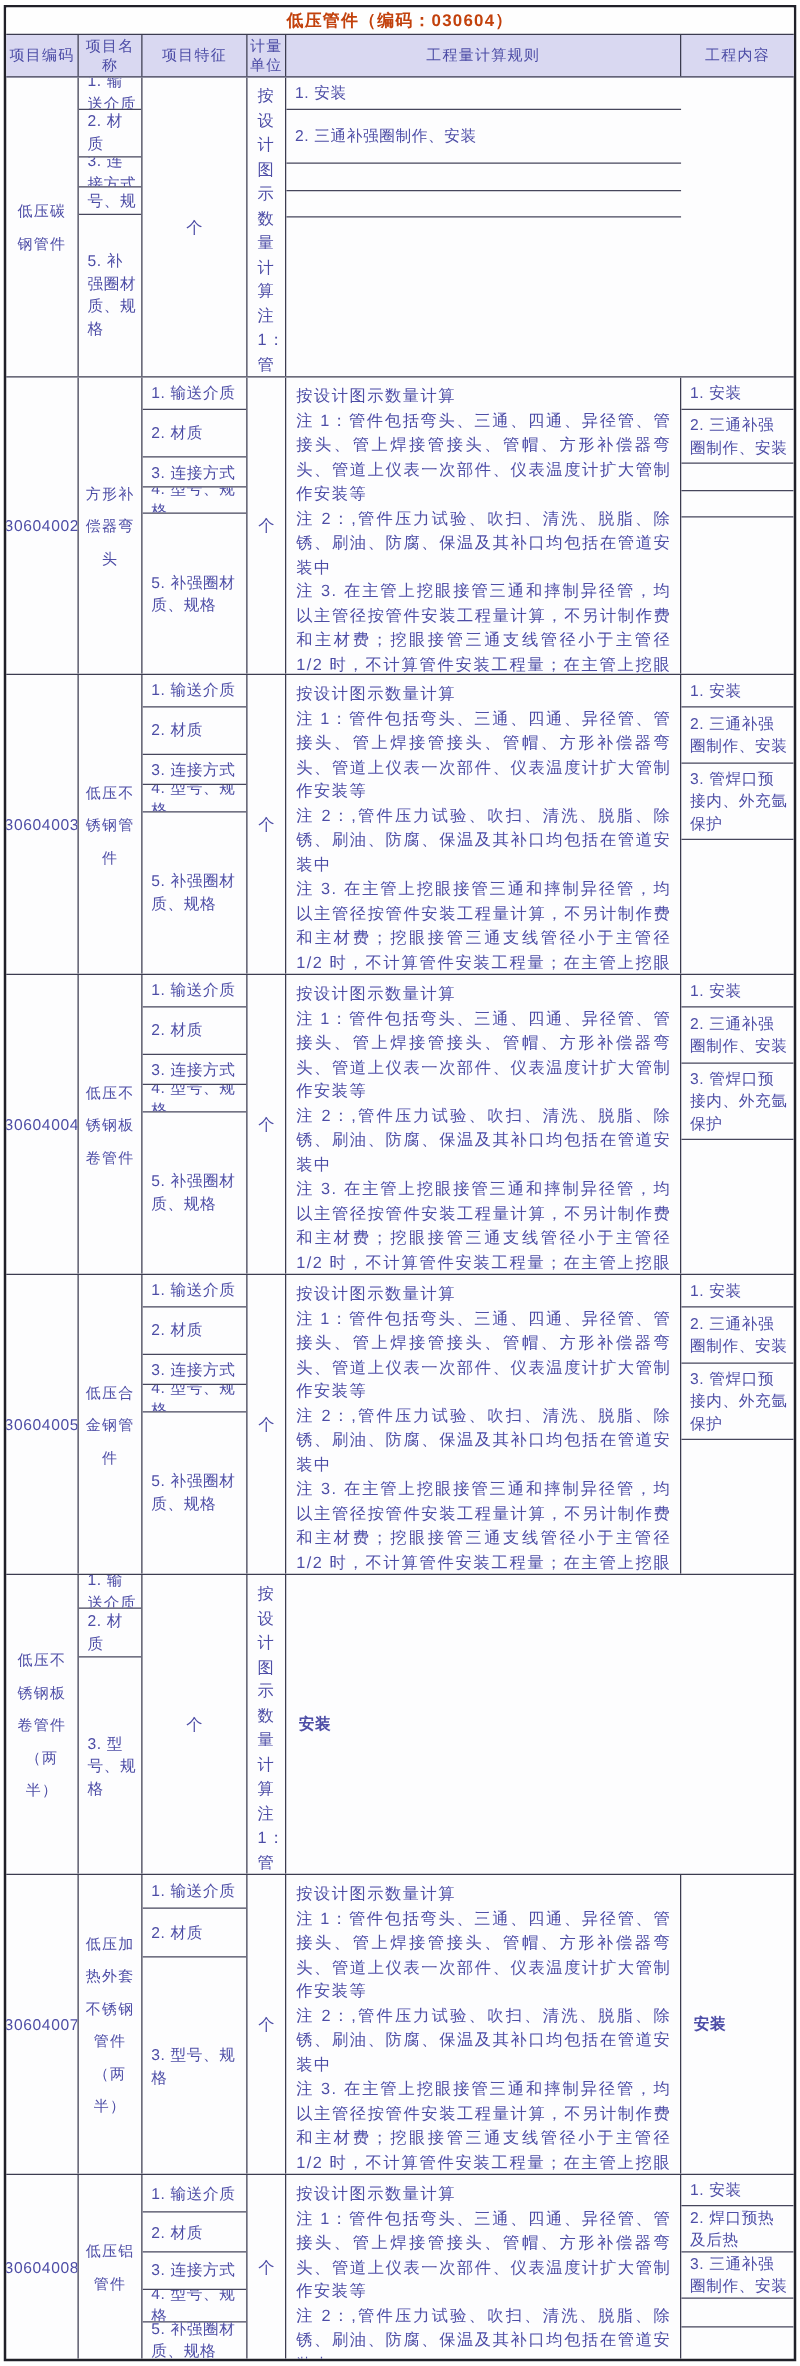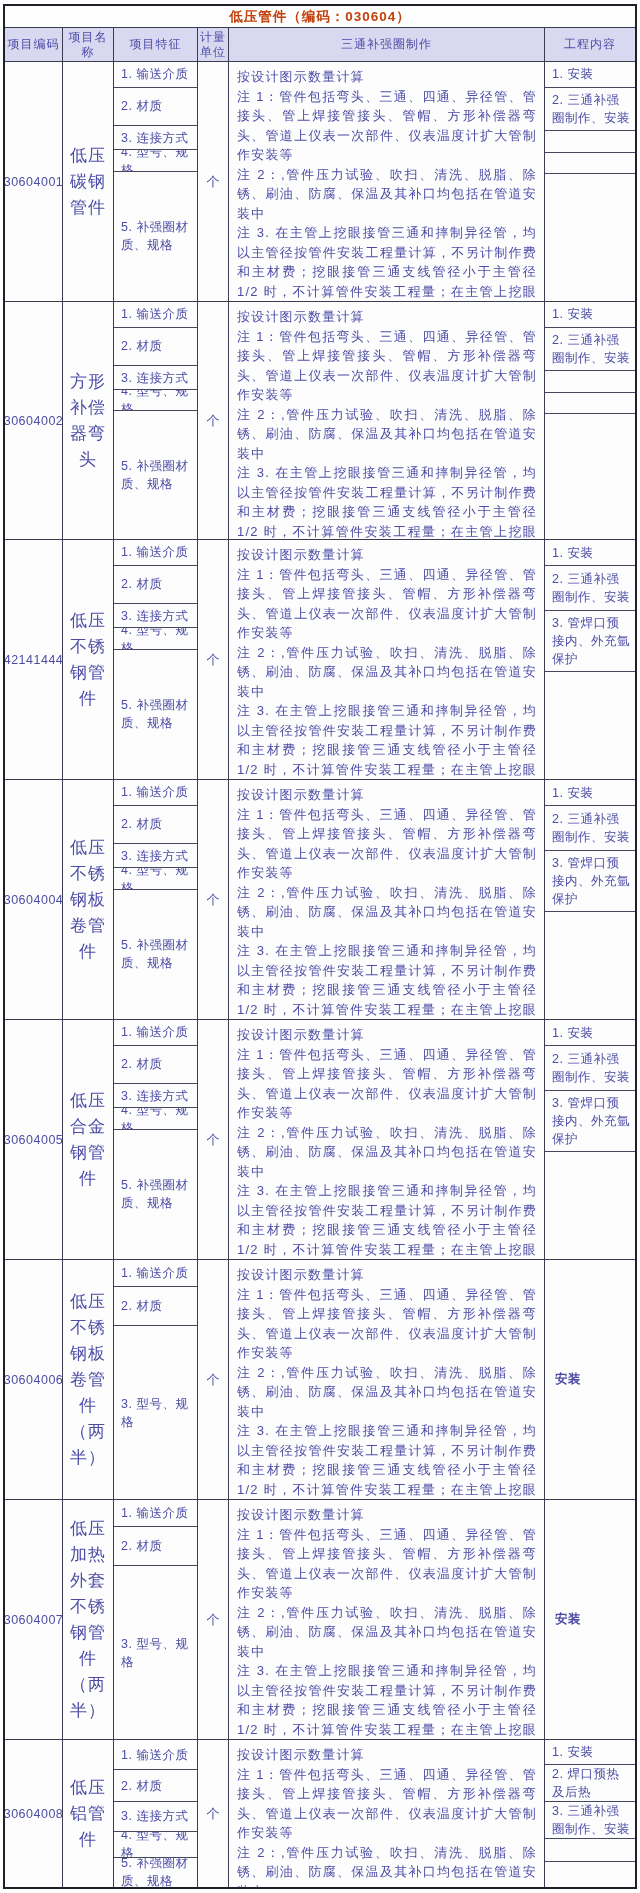--- a/index.html
+++ b/index.html
@@ -29,21 +29,21 @@
   .t-row { border-bottom:1px solid #3c3c50; overflow:hidden; }
   .t-row:last-child { border-bottom:none; }
 
   .cell { border-right:1px solid #3c3c50; overflow:hidden; }
   .t-row > .cell:last-child { border-right:none; }
 
   .code-cell, .name-cell, .unit-cell {
     display:flex; align-items:center; justify-content:center; text-align:center;
   }
   .code-cell { font-size:12.5px; letter-spacing:0.5px; }
-  .name-cell { font-size:17px; line-height:26px; letter-spacing:1px; padding:2px 3px; }
+  .name-cell { font-size:12px; line-height:26px; letter-spacing:1px; padding:2px 3px; }
   .unit-cell { font-size:13px; }
 
   .stack { display:flex; flex-direction:column; }
   .subcell {
     display:flex; align-items:center;
     border-bottom:1px solid #46465c;
     font-size:12.5px; line-height:18px; letter-spacing:0.5px;
     padding:2px 3px 2px 7px; overflow:hidden;
   }
   .stack .subcell:last-child { border-bottom:none; }
@@ -59,27 +59,26 @@
 <body>
 
 <div class="sheet">
   <div class="title-bar">低压管件（编码：030604）</div>
 
   <div class="hdr-row">
     <div class="hdr-cell">项目编码</div>
     <div class="hdr-cell">项目名称</div>
     <div class="hdr-cell">项目特征</div>
     <div class="hdr-cell">计量单位</div>
-    <div class="hdr-cell">三通补强圈制作</div>
+    <div class="hdr-cell">工程量计算规则</div>
     <div class="hdr-cell">工程内容</div>
   </div>
 
   <div id="rows">
       <div class="t-row" style="height: 240px; display: grid; grid-template-columns: 58px 51px 84px 31px 316px 1fr;">
-        <div class="cell code-cell">30604001</div>
         <div class="cell name-cell">低压碳钢管件</div>
         <div class="cell stack">
           <div class="subcell" style="flex: 23 23 0px;">1. 输送介质</div>
           <div class="subcell" style="flex: 37 37 0px;">2. 材质</div>
           <div class="subcell" style="flex: 22 22 0px;">3. 连接方式</div>
           <div class="subcell" style="flex: 18 18 0px;">4. 型号、规格</div>
           <div class="subcell" style="flex: 140 140 0px;">5. 补强圈材质、规格</div>
         </div>
         <div class="cell unit-cell">个</div>
         <div class="cell rules-cell">按设计图示数量计算
@@ -113,21 +112,21 @@
 注 4. 三通、四通、异径管均按大管径计算</div>
         <div class="cell stack">
           <div class="subcell" style="flex: 23 23 0px;">1. 安装</div>
           <div class="subcell" style="flex: 43 43 0px;">2. 三通补强圈制作、安装</div>
           <div class="subcell" style="flex: 19 19 0px;"></div>
           <div class="subcell" style="flex: 18 18 0px;"></div>
           <div class="subcell" style="flex: 135 135 0px;"></div>
         </div>
       </div>
       <div class="t-row" style="height: 240px; display: grid; grid-template-columns: 58px 51px 84px 31px 316px 1fr;">
-        <div class="cell code-cell">42141444</div>
+        <div class="cell code-cell">30604003</div>
         <div class="cell name-cell">低压不锈钢管件</div>
         <div class="cell stack">
           <div class="subcell" style="flex: 23 23 0px;">1. 输送介质</div>
           <div class="subcell" style="flex: 37 37 0px;">2. 材质</div>
           <div class="subcell" style="flex: 22 22 0px;">3. 连接方式</div>
           <div class="subcell" style="flex: 18 18 0px;">4. 型号、规格</div>
           <div class="subcell" style="flex: 140 140 0px;">5. 补强圈材质、规格</div>
         </div>
         <div class="cell unit-cell">个</div>
         <div class="cell rules-cell">按设计图示数量计算
@@ -182,21 +181,20 @@
 注 3. 在主管上挖眼接管三通和摔制异径管，均以主管径按管件安装工程量计算，不另计制作费和主材费；挖眼接管三通支线管径小于主管径 1/2 时，不计算管件安装工程量；在主管上挖眼接管焊接接头、凸台等配件，按配件管径计算管件工程量
 注 4. 三通、四通、异径管均按大管径计算</div>
         <div class="cell stack">
           <div class="subcell" style="flex: 23 23 0px;">1. 安装</div>
           <div class="subcell" style="flex: 43 43 0px;">2. 三通补强圈制作、安装</div>
           <div class="subcell" style="flex: 62 62 0px;">3. 管焊口预接内、外充氩保护</div>
           <div class="subcell" style="flex: 112 112 0px;"></div>
         </div>
       </div>
       <div class="t-row" style="height: 240px; display: grid; grid-template-columns: 58px 51px 84px 31px 316px 1fr;">
-        <div class="cell code-cell">30604006</div>
         <div class="cell name-cell">低压不锈钢板卷管件（两半）</div>
         <div class="cell stack">
           <div class="subcell" style="flex: 23 23 0px;">1. 输送介质</div>
           <div class="subcell" style="flex: 37 37 0px;">2. 材质</div>
           <div class="subcell" style="flex: 180 180 0px;">3. 型号、规格</div>
         </div>
         <div class="cell unit-cell">个</div>
         <div class="cell rules-cell">按设计图示数量计算
 注 1：管件包括弯头、三通、四通、异径管、管接头、管上焊接管接头、管帽、方形补偿器弯头、管道上仪表一次部件、仪表温度计扩大管制作安装等
 注 2：,管件压力试验、吹扫、清洗、脱脂、除锈、刷油、防腐、保温及其补口均包括在管道安装中

